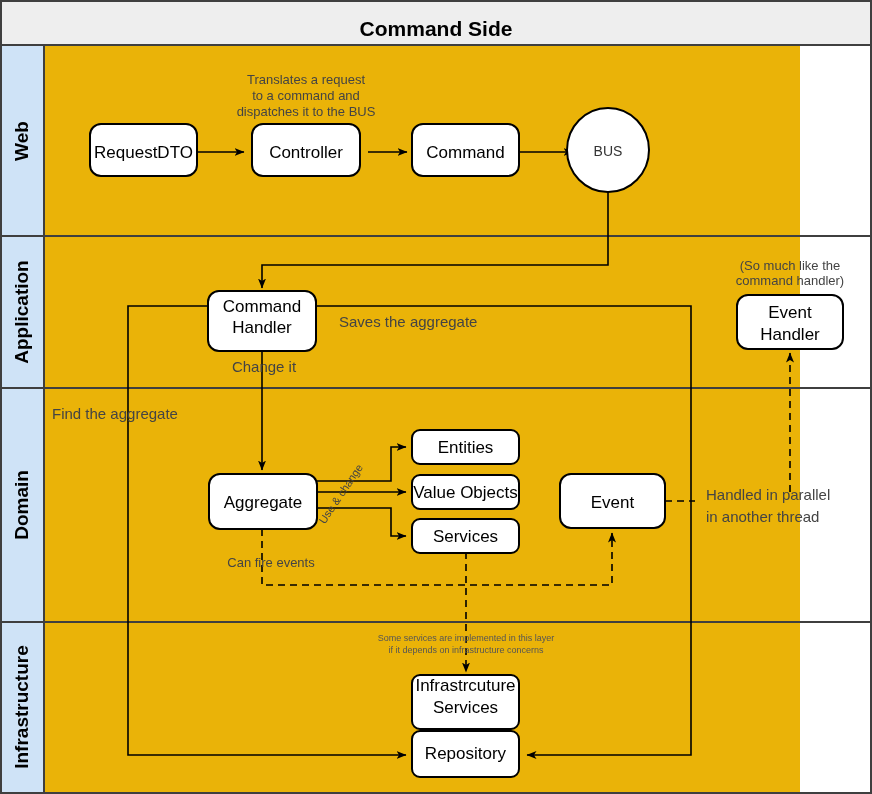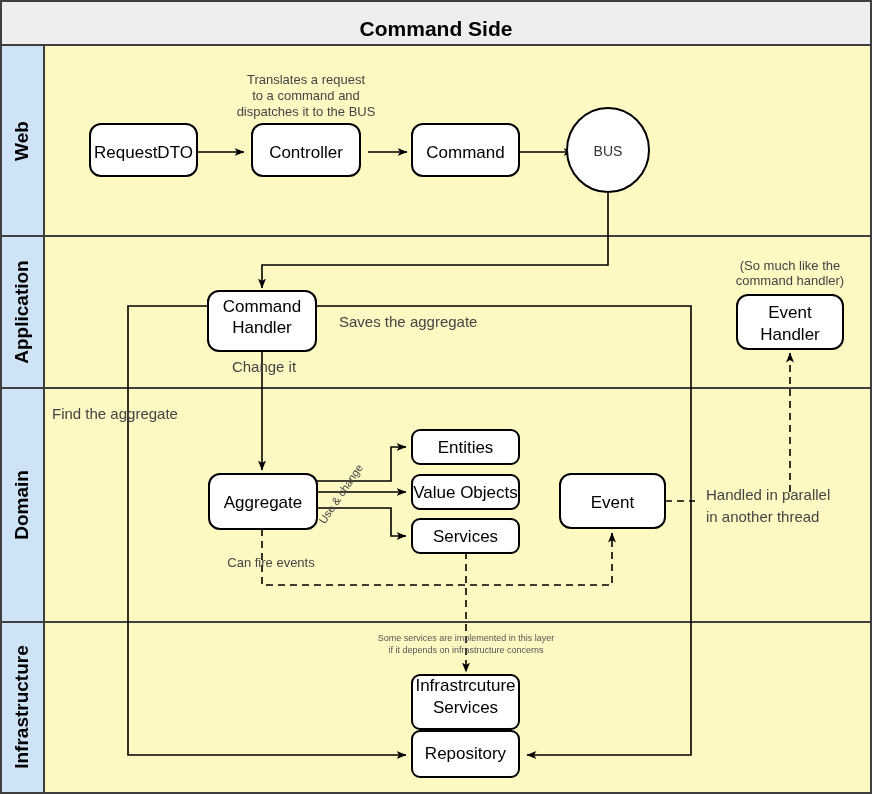--- a/index.html
+++ b/index.html
@@ -1,17 +1,17 @@
 <!DOCTYPE html>
 <html><head>
 <meta charset="utf-8">
 <style>
   html,body{margin:0;padding:0;background:#ffffff;}
   body{font-family:"Liberation Sans",sans-serif;}
-  #canvas{position:relative;width:872px;height:794px;background:#fef9c3;}
+  #canvas{position:relative;width:800px;height:794px;background:#eab308;}
   svg{display:block;}
   .lane-label{font-weight:bold;font-size:19px;fill:#000;}
   .title-text{font-weight:bold;font-size:21px;fill:#000;}
   .box-text{font-size:17px;fill:#000;}
   .box-text-sm{font-size:14px;fill:#333;}
   .note{font-size:13px;fill:#444;}
   .note-lg{font-size:15px;fill:#444;}
   .note-xs{font-size:9px;fill:#555;}
   .rot-note{font-size:11px;fill:#444;}
   .shape{fill:#ffffff;stroke:#000000;stroke-width:2;}

